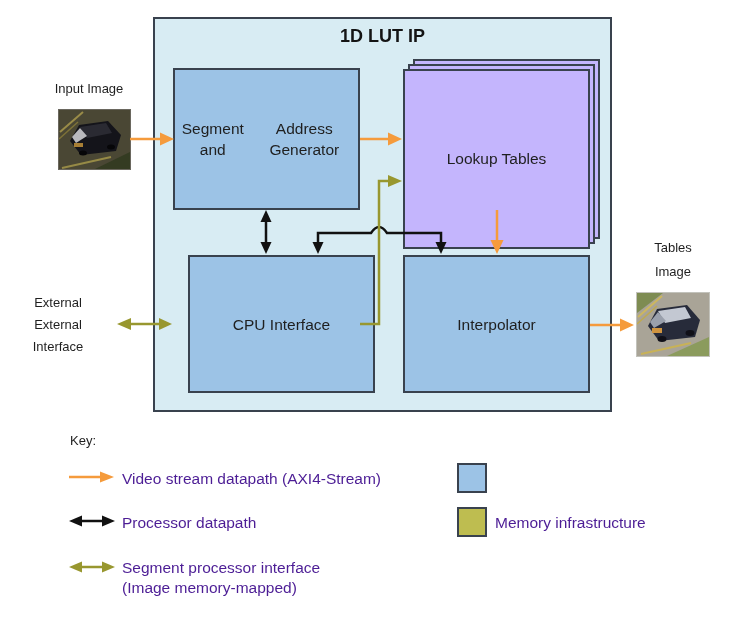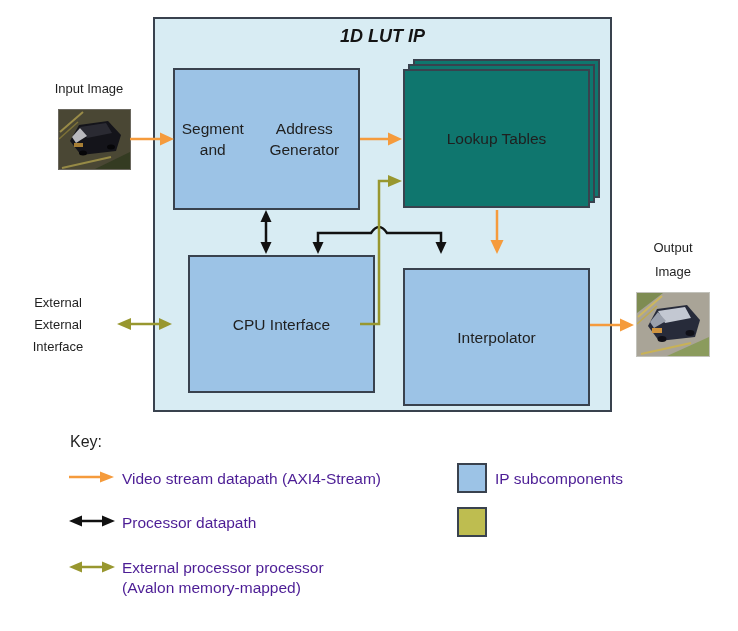--- a/index.html
+++ b/index.html
@@ -6,50 +6,50 @@
   .canvas {
     position:relative; width:738px; height:631px; background:#ffffff;
     font-family:"Liberation Sans", sans-serif; color:#1f1f1f; overflow:hidden;
   }
   .container-box {
     position:absolute; left:153px; top:17px; width:459px; height:395px;
     background:#D8ECF3; border:2px solid #39424E; box-sizing:border-box;
   }
   .ip-title {
     position:absolute; left:153px; top:26px; width:459px;
-    text-align:center; font-weight:bold; font-size:18px; color:#141414;font-style:italic;
+    text-align:center; font-weight:bold; font-size:18px; color:#141414;
   }
   .block {
     position:absolute; background:#9CC3E6; border:2px solid #39424E; box-sizing:border-box;
     display:flex; align-items:center; justify-content:center;
     font-size:15.5px; line-height:21px; text-align:center; color:#1f1f1f;
   }
   .seg    { left:173px; top:68px;  width:187px; height:142px; }
   .cpu    { left:188px; top:255px; width:187px; height:138px; }
-  .interp { left:403px; top:268px; width:187px; height:138px; }
+  .interp { left:403px; top:255px; width:187px; height:138px; }
   .lut-layer {
-    position:absolute; width:187px; height:139px; background:#0f766e;
+    position:absolute; width:187px; height:180px; background:#c4b5fd;
     border:2px solid #39424E; box-sizing:border-box;
   }
   .lut-back { left:413px; top:59px; }
   .lut-mid  { left:408px; top:64px; }
   .lut-front{
     left:403px; top:69px; display:flex; align-items:center; justify-content:center;
     font-size:15.5px;
   }
   .side-label { position:absolute; text-align:center; font-size:13px; color:#1f1f1f; }
   .input-label    { left:33px;  top:81px;  width:112px; }
   .ext-label      { left:2px;   top:292px; width:112px; line-height:22px; }
   .output-label   { left:634px; top:236px; width:78px;  line-height:24px; }
   .photo { position:absolute; display:block; }
   .input-photo  { left:58px;  top:109px; width:71px; height:59px; border:1px solid #6a675e; }
   .output-photo { left:636px; top:292px; width:72px; height:63px; border:1px solid #c2c2bb; }
   .connector-layer { position:absolute; left:0; top:0; pointer-events:none; }
 
-  .key-title { position:absolute; left:70px; top:433px; font-size:16px; }
+  .key-title { position:absolute; left:70px; top:433px; font-size:13px; }
   .key-arrow { position:absolute; width:48px; height:14px; }
   .ka1 { left:68px; top:470px; }
   .ka2 { left:68px; top:514px; }
   .ka3 { left:68px; top:560px; }
   .key-label { position:absolute; font-size:15.5px; line-height:20px; color:#4c1d95; }
   .kl1 { left:122px; top:469px; }
   .kl2 { left:122px; top:513px;text-align:center; }
   .kl3 { left:122px; top:558px; }
   .swatch {
     position:absolute; width:30px; height:30px; box-sizing:border-box;
@@ -86,21 +86,21 @@
     <span>Interpolator</span>
   </div>
 
   <div class="side-label input-label">Input Image</div>
   <div class="side-label ext-label">
     <div>External</div>
     <div>External</div>
     <div>Interface</div>
   </div>
   <div class="side-label output-label">
-    <div>Output</div>
+    <div>Tables</div>
     <div>Image</div>
   </div>
 
   <svg class="photo input-photo" viewBox="0 0 71 59">
     <rect x="0" y="0" width="71" height="59" fill="#4a4734"></rect>
     <polygon points="71,42 71,59 36,59" fill="#343b22"></polygon>
     <line x1="1" y1="22" x2="24" y2="2" stroke="#9a8c48" stroke-width="2"></line>
     <line x1="0" y1="29" x2="19" y2="12" stroke="#7d7238" stroke-width="1.5"></line>
     <line x1="3" y1="58" x2="52" y2="47" stroke="#968a46" stroke-width="2"></line>
     <polygon points="11,31 20,15 49,11 62,25 57,41 22,45" fill="#14141a"></polygon>
@@ -181,22 +181,22 @@
     <polygon points="34,1.5 34,12.5 47,7" fill="#111111"></polygon>
   </svg>
   <div class="key-label kl2">Processor datapath</div>
 
   <svg class="key-arrow ka3" viewBox="0 0 48 14">
     <line x1="12" y1="7" x2="36" y2="7" stroke="#98972F" stroke-width="2.5"></line>
     <polygon points="14,1.5 14,12.5 1,7" fill="#98972F"></polygon>
     <polygon points="34,1.5 34,12.5 47,7" fill="#98972F"></polygon>
   </svg>
   <div class="key-label kl3">
-    <div>External processor processor</div>
-    <div>(Avalon memory-mapped)</div>
+    <div>Segment processor interface</div>
+    <div>(Image memory-mapped)</div>
   </div>
 
   <div class="swatch sw-blue"></div>
-  <div class="key-label swl1">IP subcomponents</div>
 
   <div class="swatch sw-olive"></div>
+  <div class="key-label swl2">Memory infrastructure</div>
 
 </div>
 
 </body></html>

